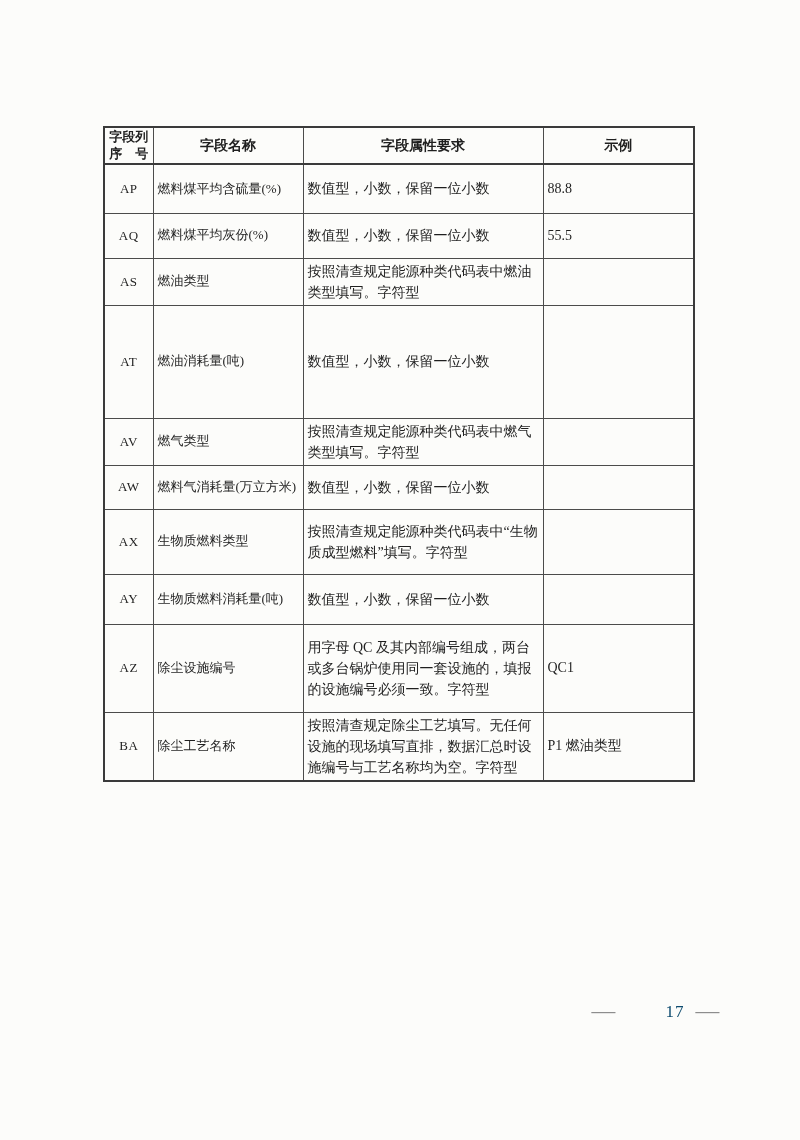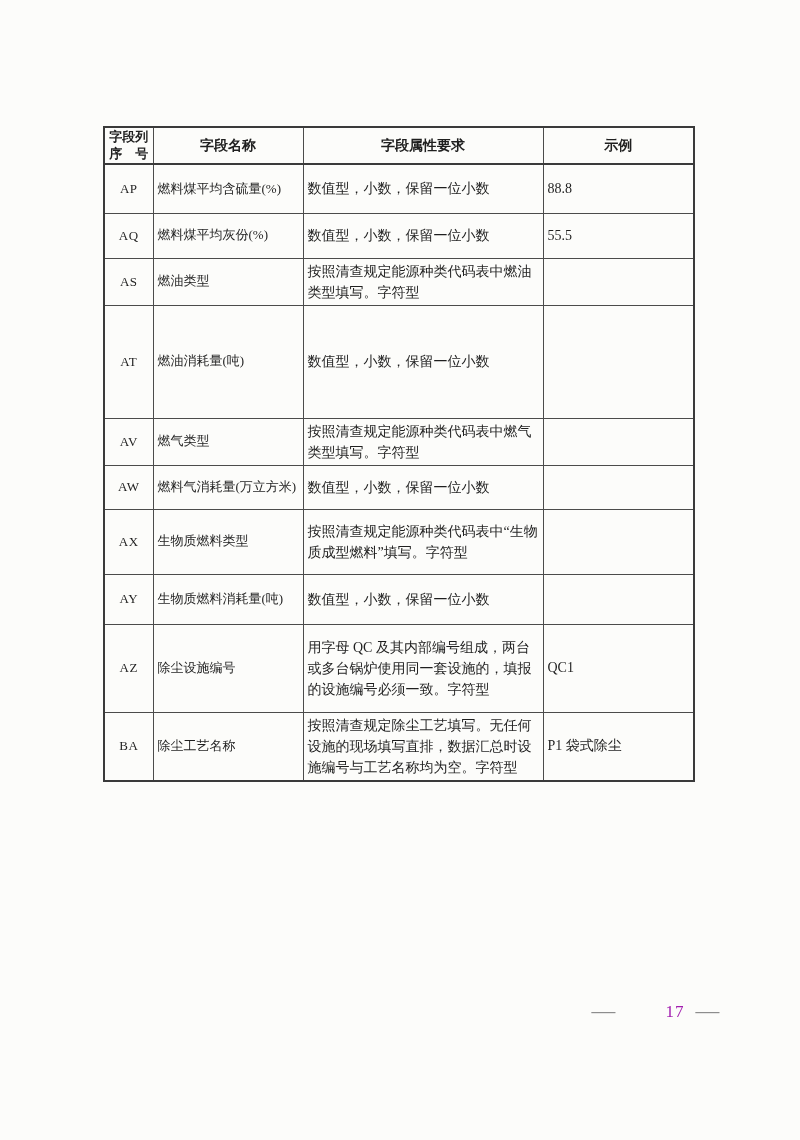--- a/index.html
+++ b/index.html
@@ -90,21 +90,21 @@
     justify-content: center;
     gap: 14px;
     font-size: 17px;
   }
   .pageno .dash {
     color: #8d8d8d;
     font-weight: bold;
     transform: scaleX(1.4);
     display: inline-block;
   }
-  .pageno .num { color: #a21caf; letter-spacing: 1px; margin-left: 40px; }
+  .pageno .num { color: #0c4a6e; letter-spacing: 1px; margin-left: 40px; }
 </style>
 </head>
 <body>
 
 <div class="page">
 
   <table class="spec-table">
     <colgroup>
       <col style="width:49px">
       <col style="width:150px">
@@ -174,21 +174,21 @@
         <tr>
           <td class="c-code">AZ</td>
           <td class="c-name">除尘设施编号</td>
           <td class="c-requirement">用字母 QC 及其内部编号组成，两台或多台锅炉使用同一套设施的，填报的设施编号必须一致。字符型</td>
           <td class="c-example">QC1</td>
         </tr>
         <tr>
           <td class="c-code">BA</td>
           <td class="c-name">除尘工艺名称</td>
           <td class="c-requirement">按照清查规定除尘工艺填写。无任何设施的现场填写直排，数据汇总时设施编号与工艺名称均为空。字符型</td>
-          <td class="c-example">P1 袋式除尘</td>
+          <td class="c-example">P1 燃油类型</td>
         </tr>
       </tbody>
   </table>
 
   <div class="pageno">
     <span class="dash">—</span>
     <span class="num">17</span>
     <span class="dash">—</span>
   </div>
 

